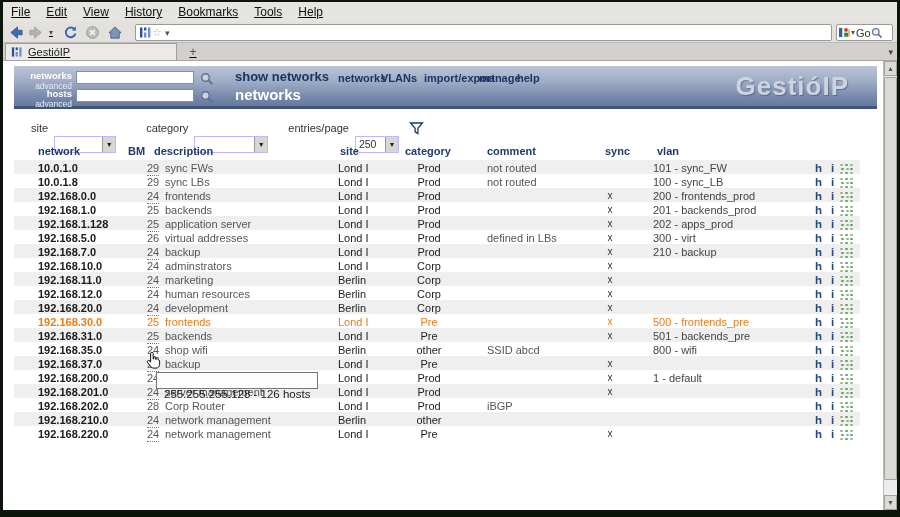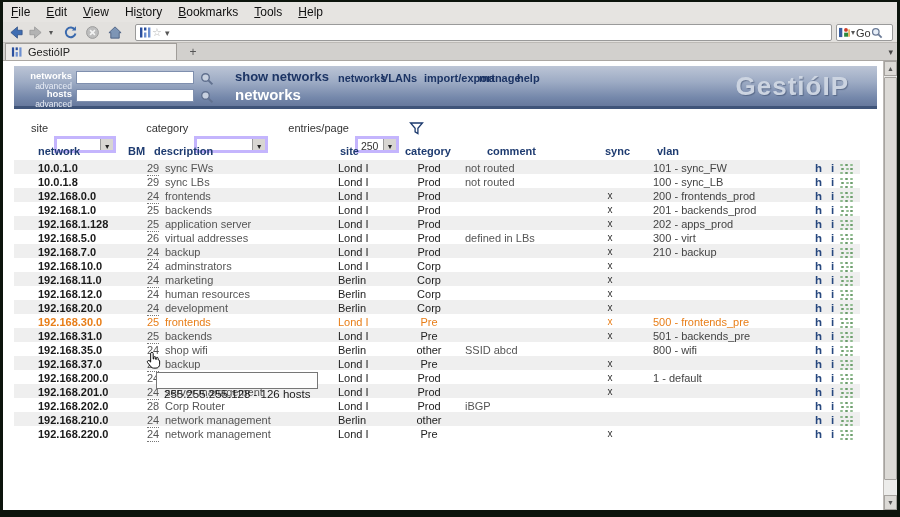--- a/index.html
+++ b/index.html
@@ -1,18 +1,18 @@
 <!DOCTYPE html>
 <html><head>
 <meta charset="utf-8">
 <style>
   html,body{margin:0;padding:0;background:#222;font-family:"Liberation Sans",sans-serif;}
   *{box-sizing:border-box;}
   #window{width:900px;height:517px;background:#0c140c;padding:2px 3px 7px 3px;position:relative;}
-  #win-inner{width:894px;height:508px;background:#e6e4e1;display:flex;flex-direction:column;overflow:hidden;}
+  #win-inner{width:894px;height:508px;background:#e6e4e1;display:flex;flex-direction:column;overflow:hidden;text-decoration:underline;}
 
   
   #menubar{height:20px;background:#e6e4e1;display:flex;align-items:center;font-size:12px;color:#111;flex:none;}
   .menu-item{padding:2px 8px;cursor:default;}
   .menu-item u{text-decoration:underline;}
 
   #toolbar{height:21px;background:#e3e1de;border-bottom:1px solid #bdbab6;display:flex;align-items:center;position:relative;flex:none;}
   .tb-btn{display:flex;align-items:center;justify-content:center;height:18px;margin:0 2px;}
   #url-box{position:absolute;left:132px;top:2px;width:697px;height:17px;background:#fff;border:1px solid #9a9a9a;border-radius:2px;display:flex;align-items:center;padding:0 3px;}
   #url-text{font-size:11.5px;color:#111;flex:1;margin-left:4px;white-space:nowrap;overflow:hidden;}
@@ -51,21 +51,21 @@
   #app-nav span{position:absolute;top:6px;font-size:11px;font-weight:bold;color:#1c3464;cursor:pointer;}
   #app-nav span:nth-child(1){left:324px;}
   #app-nav span:nth-child(2){left:367px;}
   #app-nav span:nth-child(3){left:410px;}
   #app-nav span:nth-child(4){left:465px;}
   #app-nav span:nth-child(5){left:503px;}
   #logo{position:absolute;right:28px;top:5px;font-size:26px;font-weight:bold;color:#ccd4e1;letter-spacing:1px;text-shadow:1px 1px 1px rgba(42,58,88,.45);}
 
   
   #filters{margin:10px 0 0 28px;height:18px;display:flex;align-items:center;font-size:11px;color:#333;}
-  .sel{height:17px;background:#fff;border:3px solid #c4b5fd;display:flex;align-items:stretch;margin-left:6px;margin-top:32px;}
+  .sel{height:17px;background:#fff;border:1px solid #c4b5fd;display:flex;align-items:stretch;margin-left:6px;margin-top:32px;}
   .sel-val{font-size:10.5px;padding:1px 3px 0 3px;min-width:14px;}
   .sel-btn{width:13px;background:#d8d6d2;border-left:1px solid #9a9a9a;color:#222;font-size:7px;text-align:center;line-height:15px;}
   #sel-site{width:62px;}
   #sel-cat{width:74px;}
   #sel-entries{width:44px;}
   .flt-gap1{margin-left:30px;}
   .flt-gap2{margin-left:20px;}
   #funnel{margin-left:10px;margin-top:2px;}
 
   
@@ -76,21 +76,21 @@
 
   #tbody{margin-left:11px;width:846px;}
   .row{height:14px;position:relative;font-size:11px;line-height:16.5px;}
   .row:nth-child(odd){background:#efefef;}
   .row span{position:absolute;top:0;white-space:nowrap;}
   .c-network{left:24px;font-weight:bold;color:#1a1a1a;}
   .c-bm{left:133px;color:#555;border-bottom:1px dotted #777;line-height:14px;top:1px !important;cursor:pointer;}
   .c-desc{left:151px;color:#555;}
   .c-site{left:324px;color:#222;}
   .c-cat{left:390px;width:50px;text-align:center;color:#222;}
-  .c-comment{left:451px;color:#555;}
+  .c-comment{left:473px;color:#555;}
   .c-sync{left:586px;width:20px;text-align:center;font-size:10px;color:#333;}
   .c-vlan{left:639px;color:#444;}
   .c-h{left:801px;font-weight:bold;color:#26477e;font-size:11.5px;cursor:pointer;}
   .c-i{left:817px;font-weight:bold;color:#26477e;font-size:11.5px;cursor:pointer;}
   .c-grid{left:826px;top:3px !important;cursor:pointer;}
   .row.hl .c-network,.row.hl .c-desc,.row.hl .c-site,.row.hl .c-cat,
   .row.hl .c-comment,.row.hl .c-sync,.row.hl .c-vlan{color:#e87e18;}
   .row.hl .c-bm{color:#e87e18;border-bottom-color:#e87e18;}
 
   

